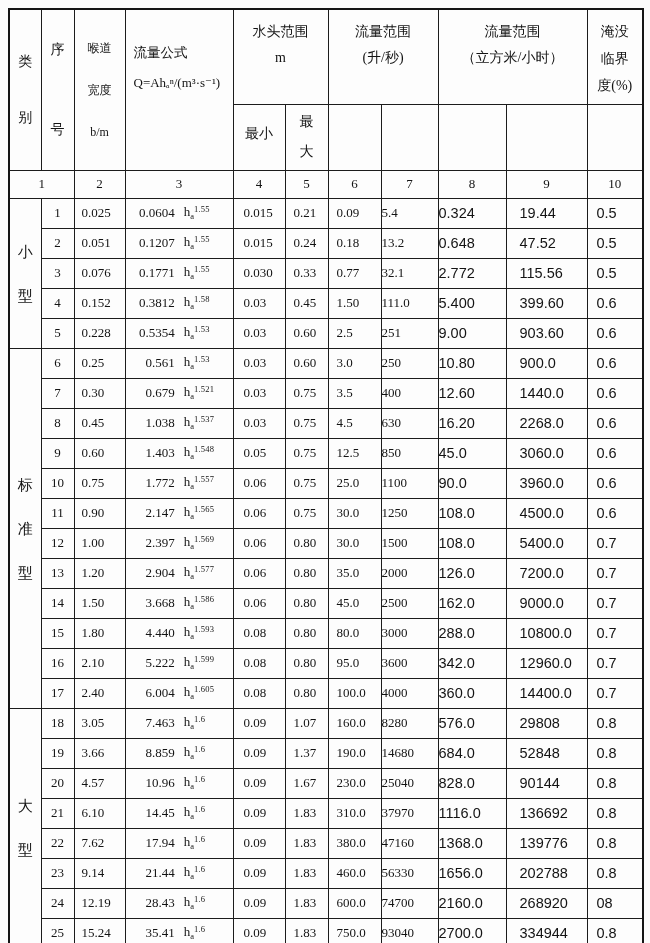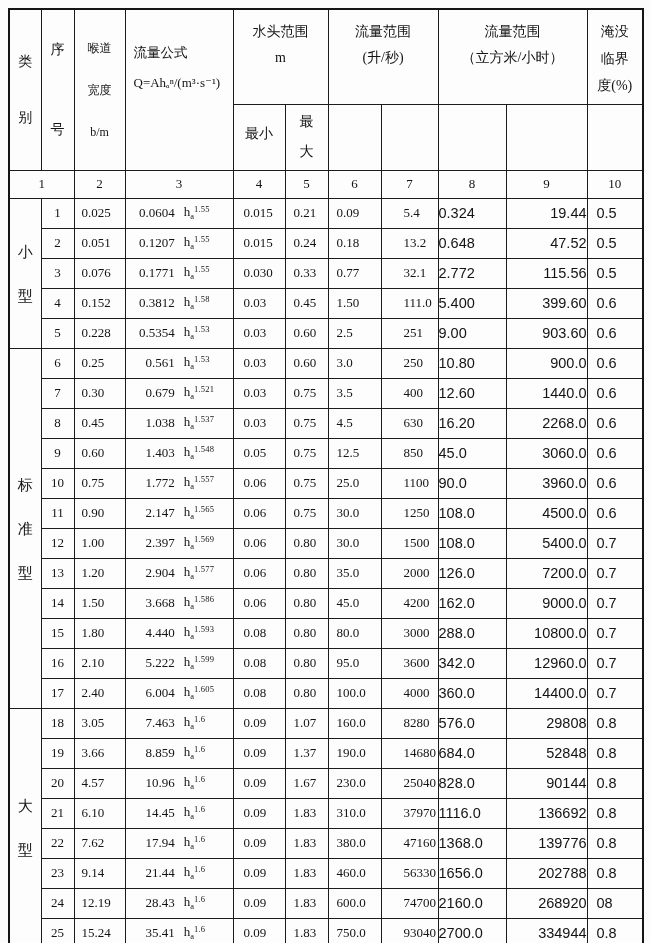--- a/index.html
+++ b/index.html
@@ -37,26 +37,26 @@
   td.max-hd{line-height:30px;}
   td.numrow{font-size:13px;}
   
   td.group-cell{font-size:15px;line-height:44px;}
   td.c-no{font-size:13px;}
   td.c-b,td.c-hmin,td.c-hmax,td.c-q6,td.c-q7{text-align:left;font-size:13px;}
   td.c-b{padding-left:7px;}
   td.c-hmin{padding-left:10px;}
   td.c-hmax{padding-left:8px;}
   td.c-q6{padding-left:8px;}
-  td.c-q7{padding-left:22px;}
+  td.c-q7{padding-left:0;}
   td.c-q8,td.c-q9,td.c-sub{
     text-align:left;font-family:"Liberation Sans","DejaVu Sans",sans-serif;font-size:14.5px;
   }
   td.c-q8{}
-  td.c-q9{padding-left:13px;text-align:right;}
+  td.c-q9{padding-left:13px;}
   td.c-sub{padding-left:9px;}
   
   td.c-f .fwrap{display:flex;align-items:center;justify-content:center;}
   td.c-f .coef{flex:0 0 46%;text-align:right;font-size:13px;}
   td.c-f .ha{flex:1;text-align:left;padding-left:9px;font-size:13px;}
   td.c-f sub{font-size:8.5px;vertical-align:-3px;}
   td.c-f sup{font-size:8.5px;vertical-align:4px;letter-spacing:0.2px;margin-top:24px;}
   tr.drow{height:30px;}
 </style>
 </head>
@@ -282,21 +282,21 @@
         <td class="c-q9">7200.0</td>
         <td class="c-sub">0.7</td>
       </tr>
       <tr class="drow">
         <td class="c-no">14</td>
         <td class="c-b">1.50</td>
         <td class="c-f"><div class="fwrap"><span class="coef">3.668</span><span class="ha">h<sub>a</sub><sup>1.586</sup></span></div></td>
         <td class="c-hmin">0.06</td>
         <td class="c-hmax">0.80</td>
         <td class="c-q6">45.0</td>
-        <td class="c-q7">4200</td>
+        <td class="c-q7">2500</td>
         <td class="c-q8">162.0</td>
         <td class="c-q9">9000.0</td>
         <td class="c-sub">0.7</td>
       </tr>
       <tr class="drow">
         <td class="c-no">15</td>
         <td class="c-b">1.80</td>
         <td class="c-f"><div class="fwrap"><span class="coef">4.440</span><span class="ha">h<sub>a</sub><sup>1.593</sup></span></div></td>
         <td class="c-hmin">0.08</td>
         <td class="c-hmax">0.80</td>

